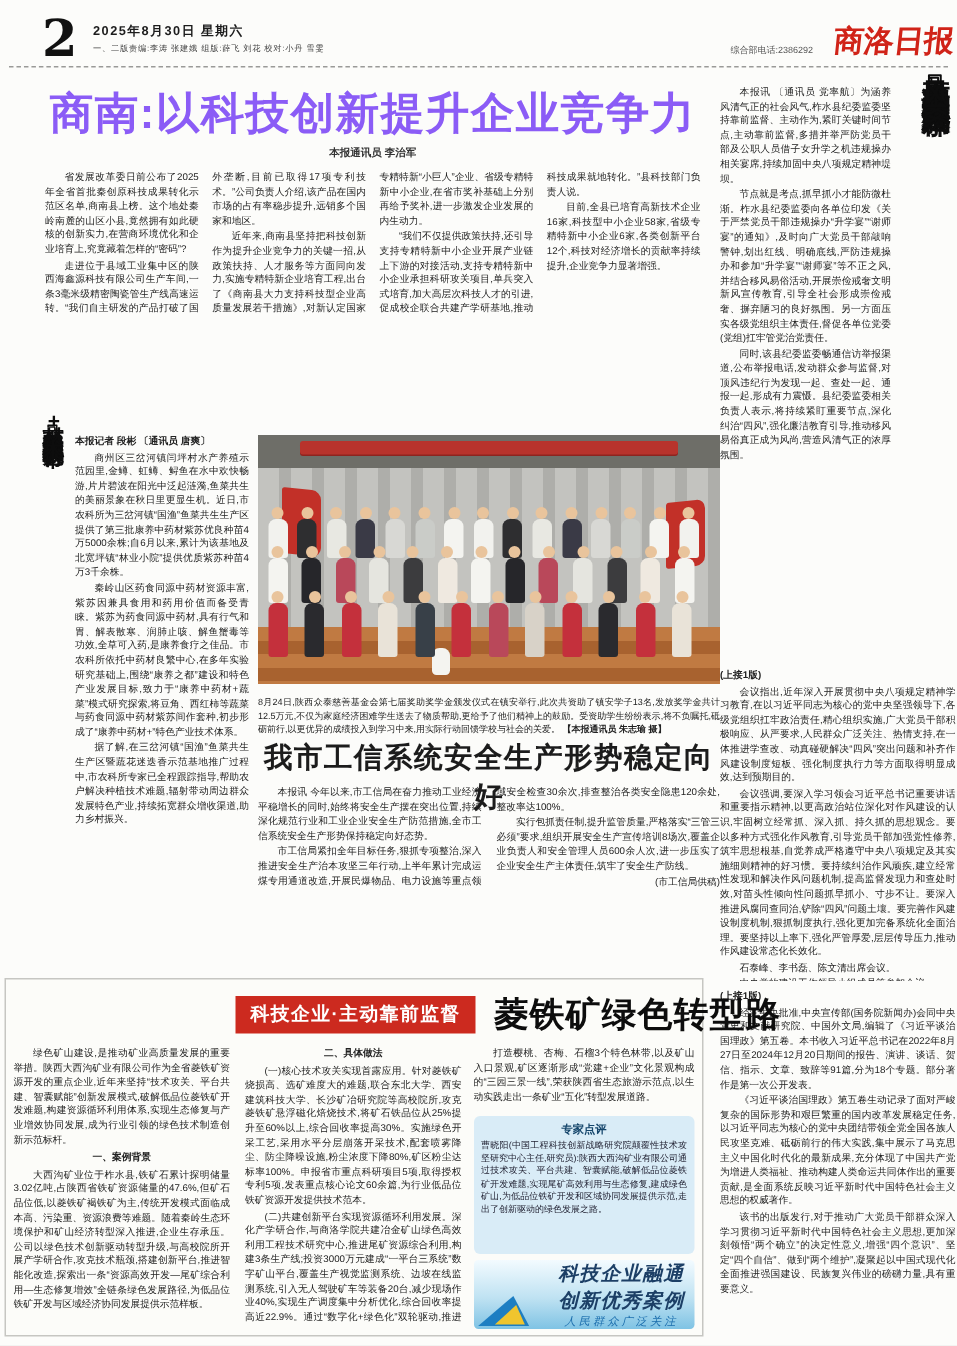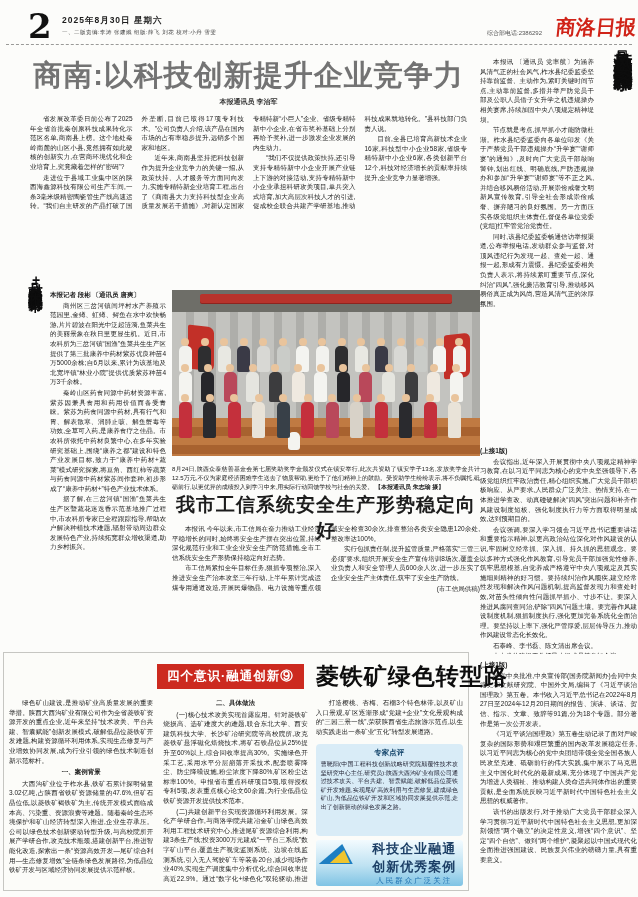--- a/index.html
+++ b/index.html
@@ -19,21 +19,21 @@
   
   .body-text{font-size:6.5px;line-height:9.6px;text-align:justify;color:#222;overflow:hidden;}
   .body-text p{margin:0 0 1px 0;text-indent:2em;}
   .body-text p.sub{font-weight:bold;text-indent:0;text-align:center;margin:2px 0;}
   .body-text p.right{text-align:right;text-indent:0;}
   .body-text p.noind{text-indent:0;}
   .cols4{column-count:4;column-gap:9px;}
   .cols2{column-count:2;column-gap:10px;}
   
   .main-title{position:absolute;left:30px;top:56px;width:437px;text-align:center;
-        font-size:29px;font-weight:bold;letter-spacing:1px;color:#737373;}
+        font-size:29px;font-weight:bold;letter-spacing:1px;color:#8b5cf6;}
   .main-byline{position:absolute;left:30px;top:97px;width:437px;text-align:center;
         font-size:7px;font-weight:bold;color:#333;}
   .main-body{position:absolute;left:30px;top:114px;width:437px;height:170px;}
   
   .zhashui-body{position:absolute;left:480px;top:57px;width:114px;height:384px;}
   .vtitle{writing-mode:vertical-rl;text-orientation:upright;font-weight:bold;color:#0d0d0d;}
   .zhashui-title{position:absolute;left:598px;top:57px;width:38px;height:390px;
         font-size:19px;letter-spacing:-1px;}
   .jump{position:absolute;left:480px;width:157px;}
   .jump1{top:446px;height:208px;}
@@ -75,22 +75,22 @@
   .bb-badge{background:#cc2a1f;color:#fff;font-size:12.5px;font-weight:bold;
         padding:4px 10px;letter-spacing:1px;white-space:nowrap;}
   .bb-title{font-size:23px;font-weight:bold;letter-spacing:1px;color:#0d0d0d;white-space:nowrap;}
   .bb-flow{display:flex;gap:8px;}
   .bb-left{width:300px;height:188px;}
   .bb-col3{width:148px;display:flex;flex-direction:column;gap:4px;}
   .bb-col3-text{height:42px;}
   .expert-box{background:#d9ecf7;border-radius:4px;padding:4px 5px;height:84px;overflow:hidden;}
   .expert-title{text-align:center;font-weight:bold;font-size:7.5px;margin-bottom:2px;color:#14456b;}
   .expert-text{font-size:6px;line-height:8.6px;text-align:justify;color:#223;}
-  .bb-banner{height:46px;border-radius:3px;display:flex;align-items:flex-start;gap:16px;padding:0 6px;
-        background:linear-gradient(180deg,#f3fbff 0%,#bfe2f2 55%,#7fc3e4 100%);overflow:hidden;}
+  .bb-banner{height:46px;border-radius:3px;display:flex;align-items:flex-end;gap:16px;padding:0 6px;
+        background:linear-gradient(180deg,#f3fbff 0%,#bfe2f2 55%,#7fc3e4 100%);overflow:hidden;font-style:italic;}
   .banner-logo{position:relative;width:34px;height:26px;flex:0 0 auto;}
   .banner-logo .tri-b{position:absolute;left:0;top:4px;width:0;height:0;
         border-left:17px solid transparent;border-right:17px solid transparent;border-bottom:20px solid #1d7ec2;
         transform:skewX(-18deg);}
   .banner-logo .tri-y{position:absolute;left:10px;top:10px;width:0;height:0;
         border-left:10px solid transparent;border-right:10px solid transparent;border-bottom:13px solid #f0c52e;
         transform:skewX(-18deg);}
   .banner-text{flex:1;text-align:center;}
   .banner-title{font-size:13px;font-weight:bold;color:#1c3f66;letter-spacing:1px;}
   .banner-sub{font-size:7.5px;color:#1d6fae;letter-spacing:2px;}
@@ -328,21 +328,21 @@
   <div class="gongxin-title">我市工信系统安全生产形势稳定向好</div>
   <div class="gongxin-body body-text cols2">
       <p>本报讯 今年以来,市工信局在奋力推动工业经济平稳增长的同时,始终将安全生产摆在突出位置,持续深化规范行业和工业企业安全生产防范措施,全市工信系统安全生产形势保持稳定向好态势。</p>
       <p>市工信局紧扣全年目标任务,狠抓专项整治,深入推进安全生产治本攻坚三年行动,上半年累计完成运煤专用通道改造,开展民爆物品、电力设施等重点领域安全检查30余次,排查整治各类安全隐患120余处,整改率达100%。</p>
       <p>实行包抓责任制,提升监管质量,严格落实“三管三必须”要求,组织开展安全生产宣传培训8场次,覆盖企业负责人和安全管理人员600余人次,进一步压实了企业安全生产主体责任,筑牢了安全生产防线。</p>
       <p class="right">(市工信局供稿)</p>
     </div>
 
   <div class="bottom-box">
     <div class="bb-head">
-      <span class="bb-badge">四个意识·融通创新⑨</span>
+      <span class="bb-badge">科技企业·主动靠前监督</span>
       <span class="bb-title">菱铁矿绿色转型路</span>
     </div>
     <div class="bb-flow">
       <div class="bb-left body-text cols2">
           <p>绿色矿山建设,是推动矿业高质量发展的重要举措。陕西大西沟矿业有限公司作为全省菱铁矿资源开发的重点企业,近年来坚持“技术攻关、平台共建、智囊赋能”创新发展模式,破解低品位菱铁矿开发难题,构建资源循环利用体系,实现生态修复与产业增效协同发展,成为行业引领的绿色技术制造创新示范标杆。</p>
           <p class="sub">一、案例背景</p>
           <p>大西沟矿业位于柞水县,铁矿石累计探明储量3.02亿吨,占陕西省铁矿资源储量的47.6%,但矿石品位低,以菱铁矿褐铁矿为主,传统开发模式面临成本高、污染重、资源浪费等难题。随着秦岭生态环境保护和矿山经济转型深入推进,企业生存承压。公司以绿色技术创新驱动转型升级,与高校院所开展产学研合作,攻克技术瓶颈,搭建创新平台,推进智能化改造,探索出一条“资源高效开发—尾矿综合利用—生态修复增效”全链条绿色发展路径,为低品位铁矿开发与区域经济协同发展提供示范样板。</p>
           <p class="sub">二、具体做法</p>
           <p>(一)核心技术攻关实现首露应用。针对菱铁矿烧损高、选矿难度大的难题,联合东北大学、西安建筑科技大学、长沙矿冶研究院等高校院所,攻克菱铁矿悬浮磁化焙烧技术,将矿石铁品位从25%提升至60%以上,综合回收率提高30%。实施绿色开采工艺,采用水平分层崩落开采技术,配套喷雾降尘、防尘降噪设施,粉尘浓度下降80%,矿区粉尘达标率100%。申报省市重点科研项目5项,取得授权专利5项,发表重点核心论文60余篇,为行业低品位铁矿资源开发提供技术范本。</p>
           <p>(二)共建创新平台实现资源循环利用发展。深化产学研合作,与商洛学院共建冶金矿山绿色高效利用工程技术研究中心,推进尾矿资源综合利用,构建3条生产线;投资3000万元建成“一平台三系统”数字矿山平台,覆盖生产视觉监测系统、边坡在线监测系统,引入无人驾驶矿车等装备20台,减少现场作业40%,实现生产调度集中分析优化,综合回收率提高近22.9%。通过“数字化+绿色化”双轮驱动,推进智能矿山建设,为行业绿色矿山提供可复制的改造方案。</p>

